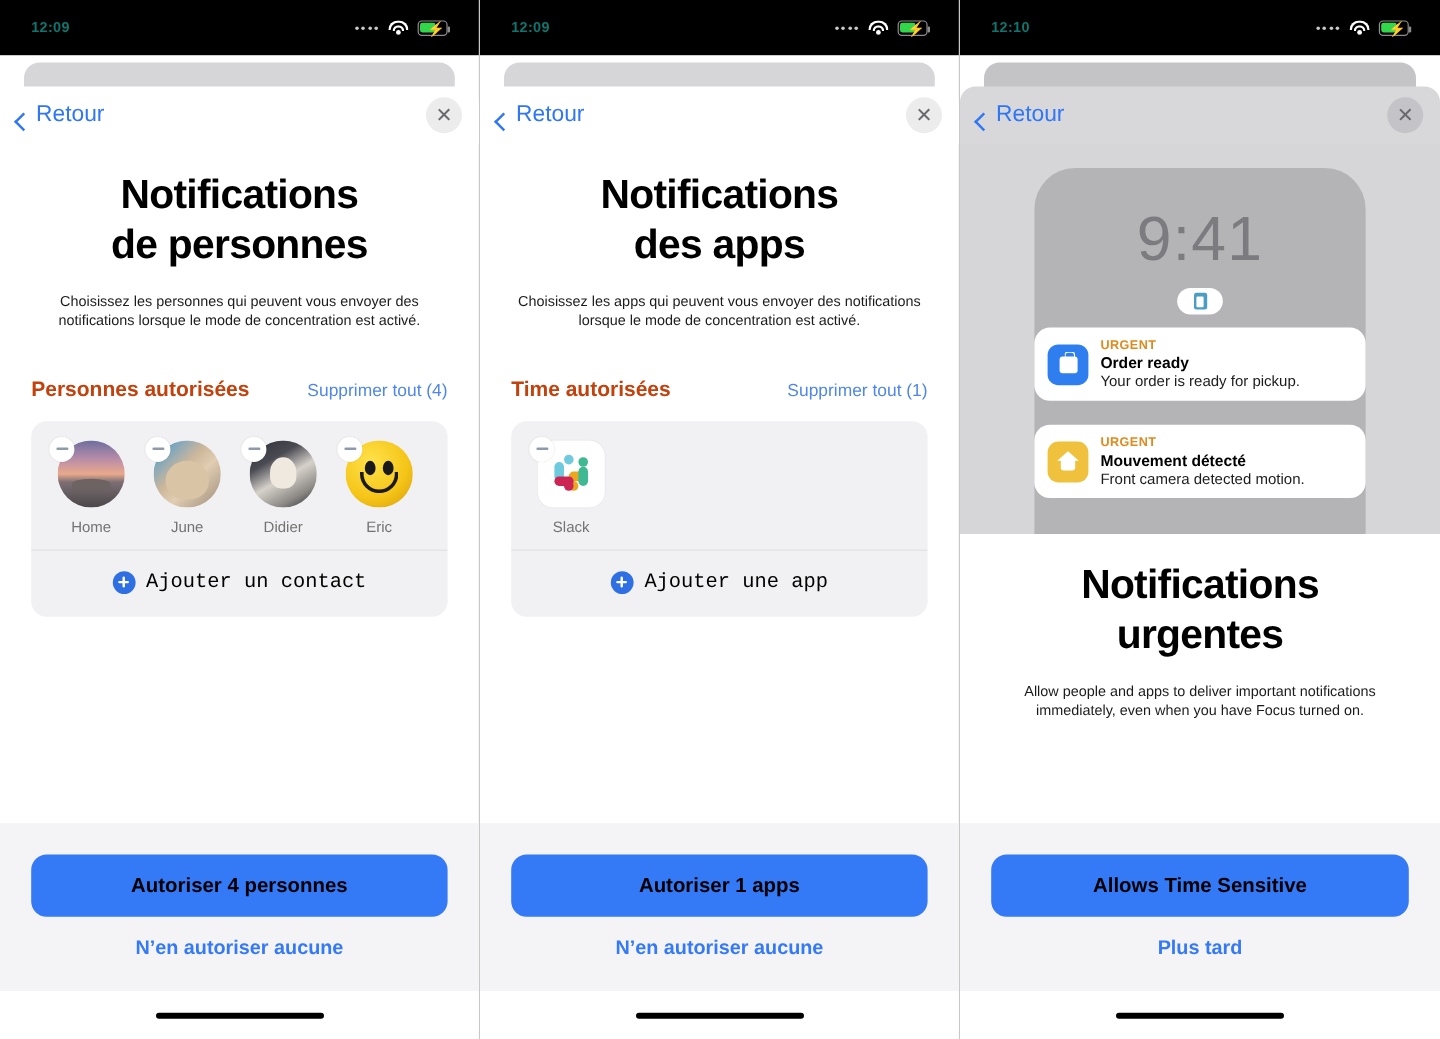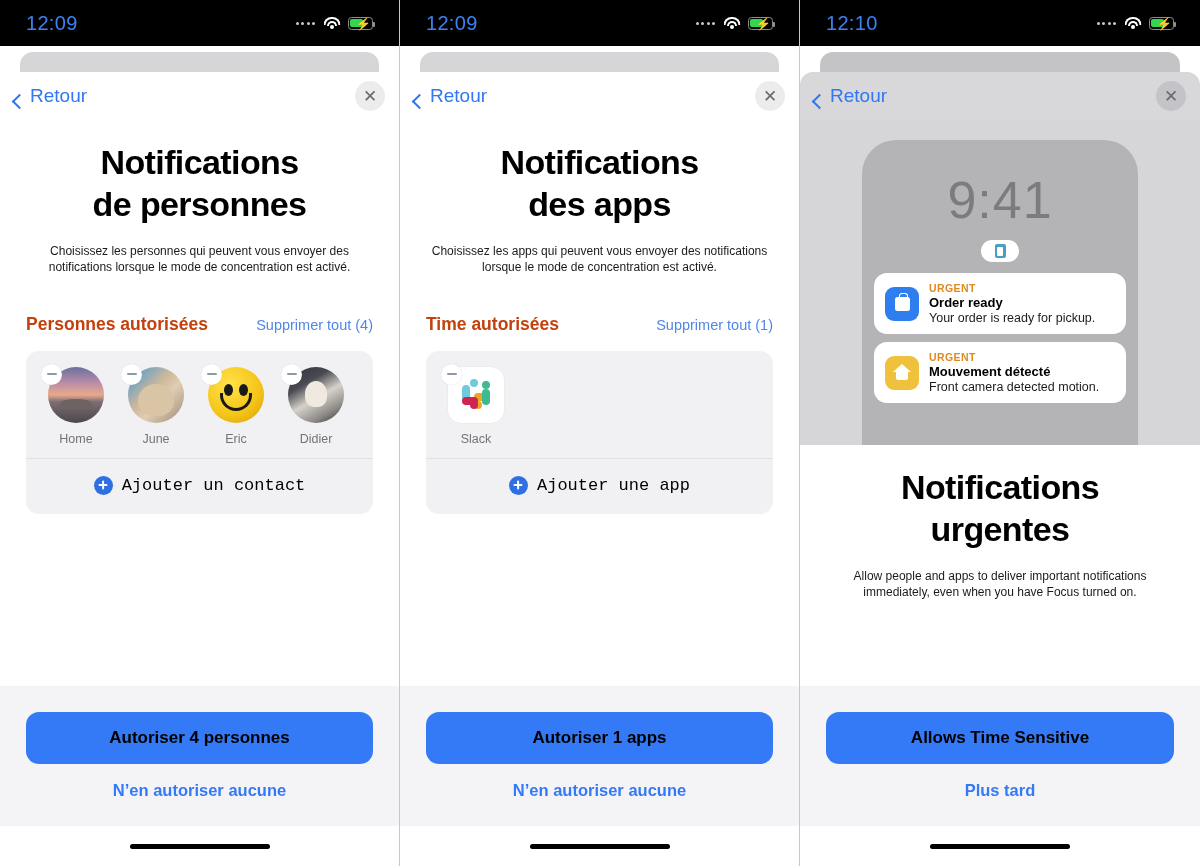--- a/index.html
+++ b/index.html
@@ -21,21 +21,21 @@
 
   
   .statusbar {
     height: 46px; background: #000000;
     display: flex; align-items: center;
     justify-content: space-between;
     padding: 0 26px 0 26px;
     position: relative; z-index: 5;
     flex: none;
   }
-  .clock { color: #3b82f6; font-size: 20px; font-weight: normal; letter-spacing: .3px; }
+  .clock { color: #0f766e; font-size: 12px; font-weight: bold; letter-spacing: .3px; }
   .sb-right { display: flex; align-items: center; gap: 8px; }
   .dots { display: flex; gap: 2.5px; align-items: center; }
   .dots i { width: 3px; height: 3px; background: #c9c9c9; border-radius: 50%; display: block; }
   .wifi { width: 17px; height: 13px; position: relative; }
   .wifi span { position: absolute; left: 50%; transform: translateX(-50%);
     border: 2.1px solid #ffffff; border-bottom: none;
     border-top-left-radius: 40px; border-top-right-radius: 40px; }
   .wifi .w1 { width: 17px; height: 8px; top: 0; }
   .wifi .w2 { width: 10px; height: 5px; top: 4px; }
   .wifi .w3 { width: 4px; height: 4px; top: 8px; background: #fff; border: none; border-radius: 50%; }
@@ -163,21 +163,21 @@
     text-align: center; font-size: 52px; color: #7c7c80;
     padding-top: 30px; font-weight: 300; letter-spacing: 1px;
   }
   .focus-pill {
     width: 38px; height: 22px; background: #ffffff; border-radius: 11px;
     margin: 10px auto 0; display: flex; align-items: center; justify-content: center;
   }
   .focus-ic { width: 11px; height: 14px; background: #4a9ec4; border-radius: 2px; position: relative; }
   .focus-ic::after { content:""; position:absolute; left:2.5px; top:2.5px; width:6px; height:9px;
     background:#fff; border-radius:1px; }
-  .notifs { padding: 11px 12px 0; display: flex; flex-direction: column; gap: 8px; }
+  .notifs { padding: 11px 0 0; display: flex; flex-direction: column; gap: 20px; }
   .notif {
     background: #ffffff; border-radius: 13px; padding: 9px 11px;
     display: flex; gap: 10px; align-items: center;
   }
   .n-ic { width: 34px; height: 34px; border-radius: 9px; flex: none;
     display: flex; align-items: center; justify-content: center; }
   .n-blue { background: #2f7ef0; }
   .n-yellow { background: #f0c13c; }
   .bag { width: 15px; height: 14px; background: #fff; border-radius: 2.5px; position: relative; }
   .bag::before { content:""; position:absolute; left:4px; top:-4px; width:7px; height:6px;
@@ -278,36 +278,36 @@
               <div class="ava">
                   <div class="art a-june"></div>
                 </div>
             </div>
             <div class="tile-label">June</div>
           </div>
           <div class="tile">
             <div class="ava-wrap">
               <div class="minus"></div>
               <div class="ava">
+                  <div class="art a-didier"></div>
+                </div>
+            </div>
+            <div class="tile-label">Didier</div>
+          </div>
+          <div class="tile">
+            <div class="ava-wrap">
+              <div class="minus"></div>
+              <div class="ava">
                 <div class="art a-eric"></div>
                 <div class="eye l"></div>
                   <div class="eye r"></div>
                   <div class="smile"></div>
               </div>
             </div>
             <div class="tile-label">Eric</div>
-          </div>
-          <div class="tile">
-            <div class="ava-wrap">
-              <div class="minus"></div>
-              <div class="ava">
-                  <div class="art a-didier"></div>
-                </div>
-            </div>
-            <div class="tile-label">Didier</div>
           </div>
         </div>
         <div class="divider"></div>
         <div class="add-row">
           <span class="plus-ic"></span>
           <span class="add-label">Ajouter un contact</span>
         </div>
       </div>
       <div class="spacer"></div>
       <div class="footer">

